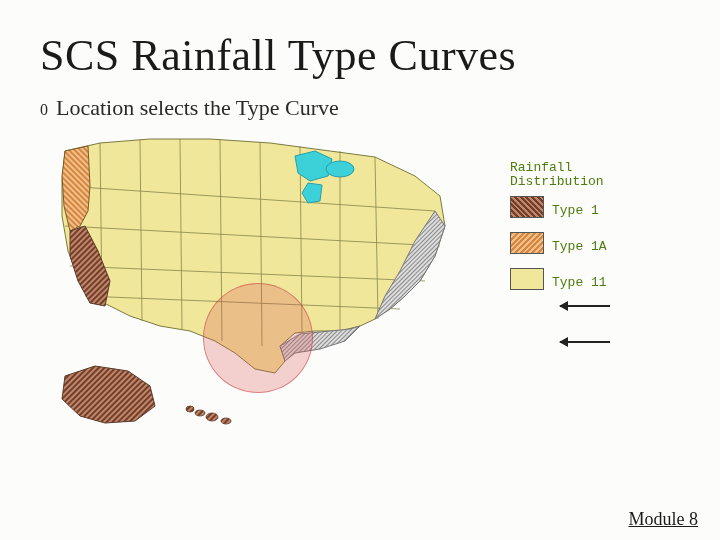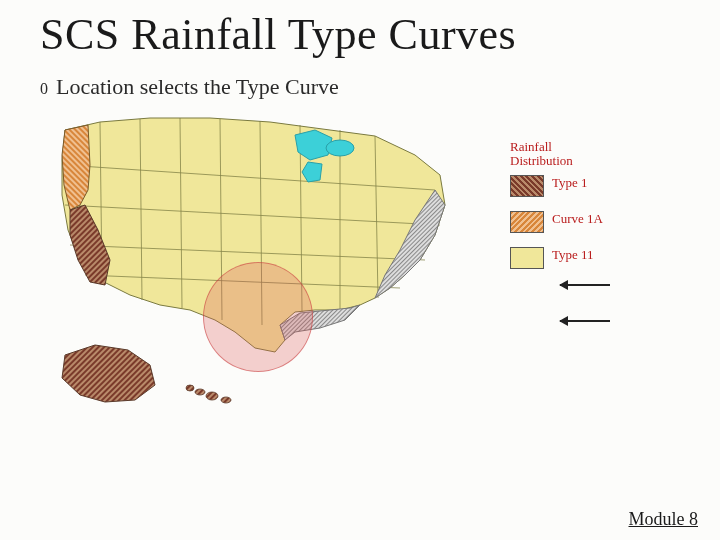--- a/index.html
+++ b/index.html
@@ -7,21 +7,21 @@
     width: 720px;
     height: 540px;
     background: #fcfcfa;
     font-family: Georgia, 'Times New Roman', serif;
     position: relative;
     overflow: hidden;
   }
   .slide {
     width: 100%;
     height: 100%;
-    padding: 9px 40px 0 40px;
+    padding: 30px 40px 0 40px;
     position: relative;
   }
   .title {
     font-size: 44px;
     font-weight: 400;
     color: #1a1a1a;
     margin-bottom: 14px;
     letter-spacing: 0.5px;
   }
   .bullet-row {
@@ -48,31 +48,31 @@
   .map-svg {
     position: absolute;
     top: 0;
     left: 0;
   }
   .legend {
     position: absolute;
     top: 30px;
     right: -100px;
     width: 150px;
-    font-family: Liberation Serif, serif;
+    font-family: Liberation Mono, monospace;
     font-size: 13px;
-    color: #b91c1c;
+    color: #4d7c0f;
   }
   .legend-title {
     margin-bottom: 6px;
     line-height: 1.1;
   }
   .legend-item {
     display: flex;
-    align-items: flex-start;
+    align-items: flex-end;
     gap: 8px;
     margin-bottom: 14px;
   }
   .swatch {
     width: 34px;
     height: 22px;
     border: 1px solid #555;
     flex-shrink: 0;
   }
   .swatch-1 { background: repeating-linear-gradient(45deg, #7a3a2a, #7a3a2a 2px, #b98a6a 2px, #b98a6a 4px); }
@@ -185,21 +185,21 @@
       <div class="legend-title">
         <span>Rainfall</span><br>
         <span>Distribution</span>
       </div>
       <div class="legend-item">
         <div class="swatch swatch-1"></div>
         <span>Type 1</span>
       </div>
       <div class="legend-item">
         <div class="swatch swatch-1a"></div>
-        <span>Curve 1A</span>
+        <span>Type 1A</span>
       </div>
       <div class="legend-item">
         <div class="swatch swatch-2"></div>
         <span>Type 11</span>
       </div>
     </div>
 
     <div class="arrow-right" style="top:174px; left:520px; width:50px; transform:rotate(180deg);"></div>
     <div class="arrow-right" style="top:210px; left:520px; width:50px; transform:rotate(180deg);"></div>
 

